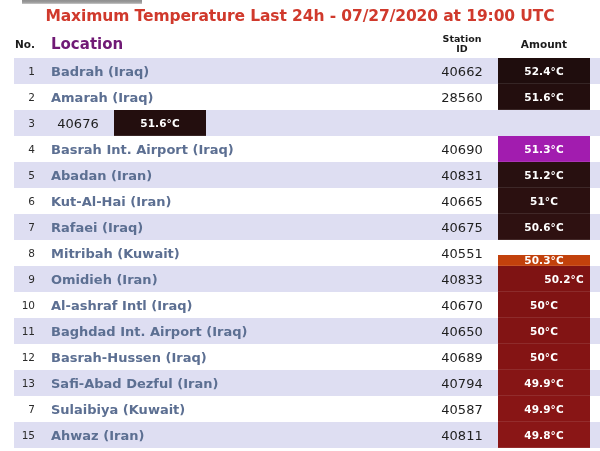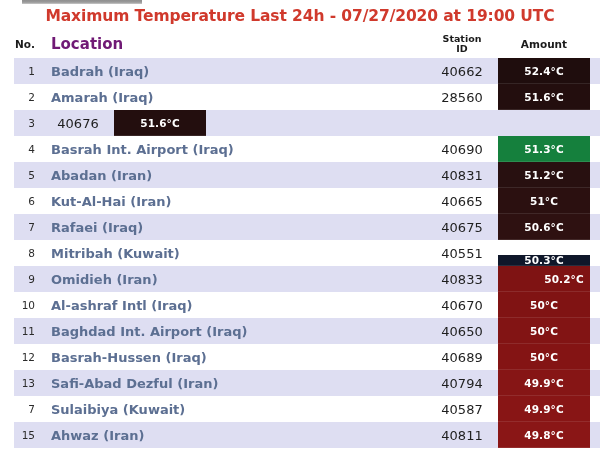--- a/index.html
+++ b/index.html
@@ -253,21 +253,21 @@
           <div class="stripe"></div>
           <div class="col-no">
             <span class="c-no">4</span>
           </div>
           <div class="col-loc">
             <span class="c-loc">Basrah Int. Airport (Iraq)</span>
           </div>
           <div class="col-sid">
             <span class="c-sid">40690</span>
           </div>
-          <div class="col-amt" style="background: #15803d;">
+          <div class="col-amt" style="background: #a21caf;">
             <span class="c-amt">51.3°C</span>
           </div>
         </div>
         <div class="row data odd">
           <div class="stripe"></div>
           <div class="col-no">
             <span class="c-no">5</span>
           </div>
           <div class="col-loc">
             <span class="c-loc">Abadan (Iran)</span>
@@ -313,21 +313,21 @@
           <div class="stripe"></div>
           <div class="col-no">
             <span class="c-no">8</span>
           </div>
           <div class="col-loc">
             <span class="c-loc">Mitribah (Kuwait)</span>
           </div>
           <div class="col-sid">
             <span class="c-sid">40551</span>
           </div>
-          <div class="col-amt" style="background: #0f172a; margin-top: 15px;">
+          <div class="col-amt" style="background: #c2410c; margin-top: 15px;">
             <span class="c-amt">50.3°C</span>
           </div>
         </div>
         <div class="row data odd">
           <div class="stripe"></div>
           <div class="col-no">
             <span class="c-no">9</span>
           </div>
           <div class="col-loc">
             <span class="c-loc">Omidieh (Iran)</span>

